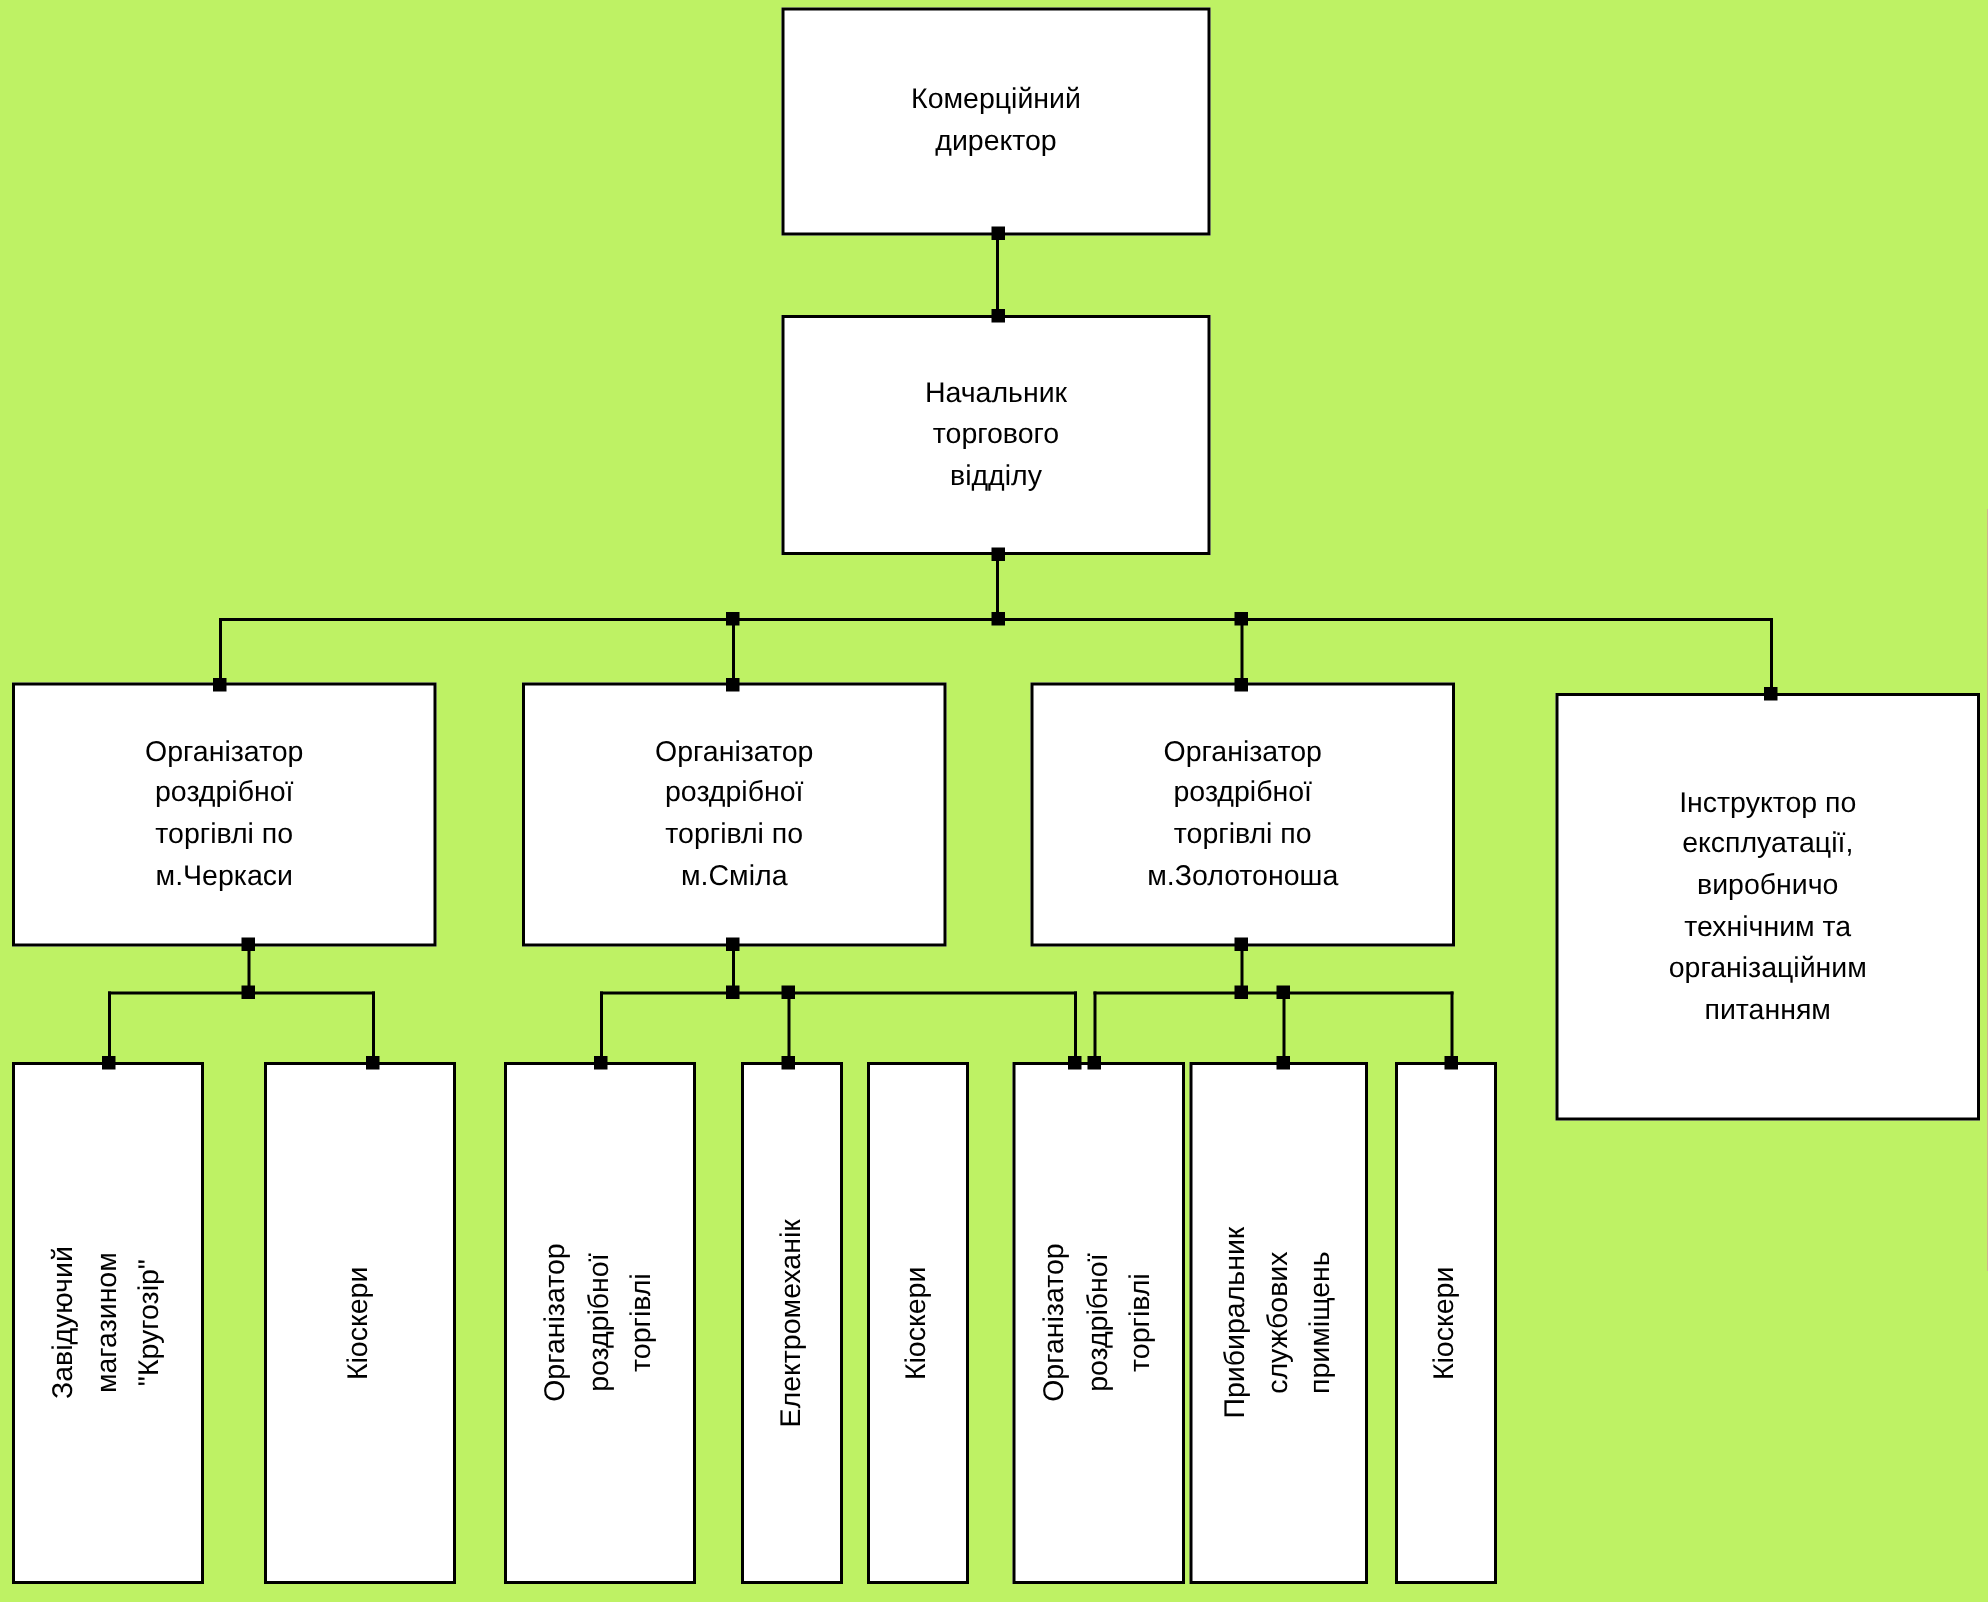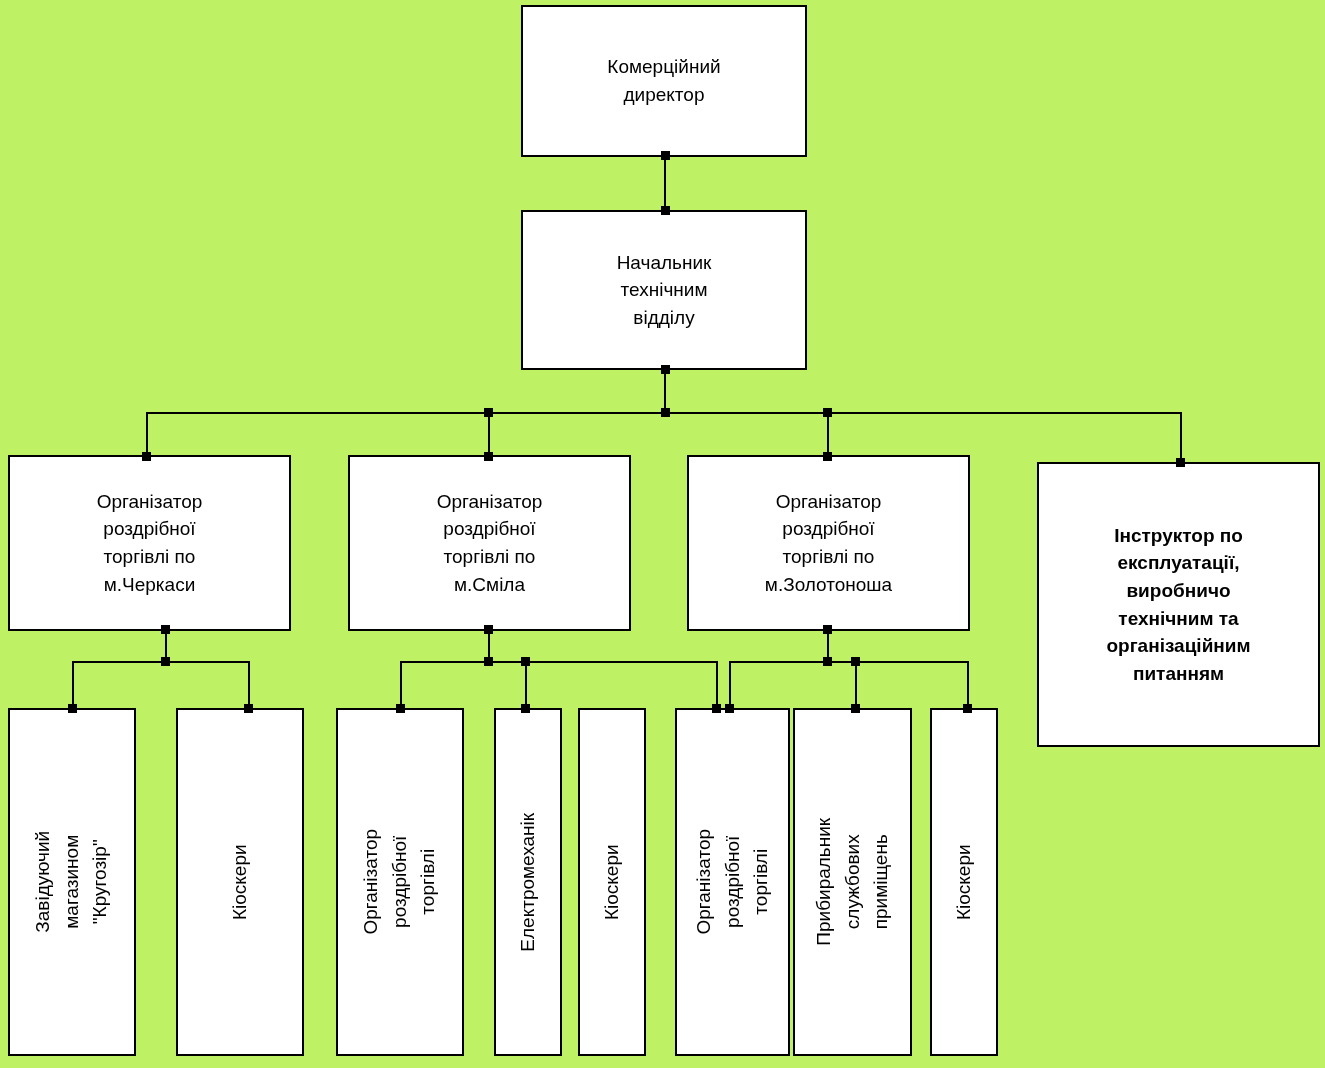--- a/index.html
+++ b/index.html
@@ -96,21 +96,21 @@
   <div class="vline" style="left:855px; top:661px; height:47px;"></div>
   <div class="vline" style="left:967px; top:661px; height:47px;"></div>
 
   <div class="node" style="left:521px; top:5px; width:286px; height:152px;">
     <span class="label">Комерційний
 директор</span>
   </div>
 
   <div class="node" style="left:521px; top:210px; width:286px; height:160px;">
     <span class="label">Начальник
-технічним
+торгового
 відділу</span>
   </div>
 
   <div class="node" style="left:8px; top:455px; width:283px; height:176px;">
     <span class="label">Організатор
 роздрібної
 торгівлі по
 м.Черкаси</span>
   </div>
 
@@ -121,21 +121,21 @@
 м.Сміла</span>
   </div>
 
   <div class="node" style="left:687px; top:455px; width:283px; height:176px;">
     <span class="label">Організатор
 роздрібної
 торгівлі по
 м.Золотоноша</span>
   </div>
 
-  <div class="node" style="left:1037px; top:462px; width:283px; height:285px;font-weight:bold;">
+  <div class="node" style="left:1037px; top:462px; width:283px; height:285px;">
     <span class="label">Інструктор по
 експлуатації,
 виробничо
 технічним та
 організаційним
 питанням</span>
   </div>
 
   <div class="node vert" style="left:8px; top:708px; width:128px; height:348px;">
     <span class="label">Завідуючий

